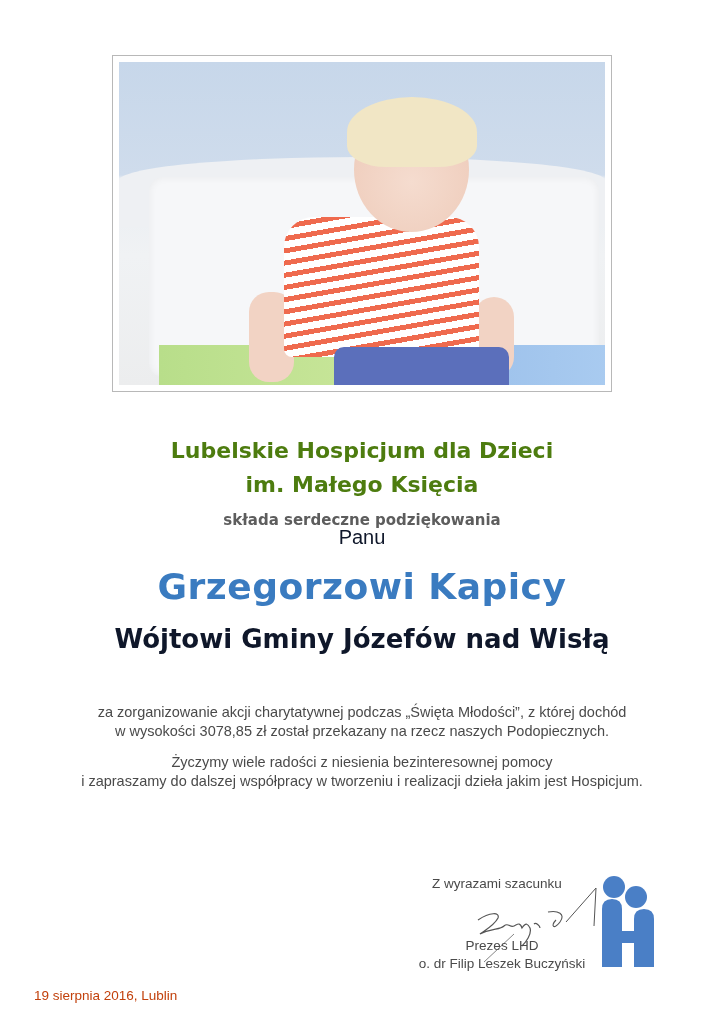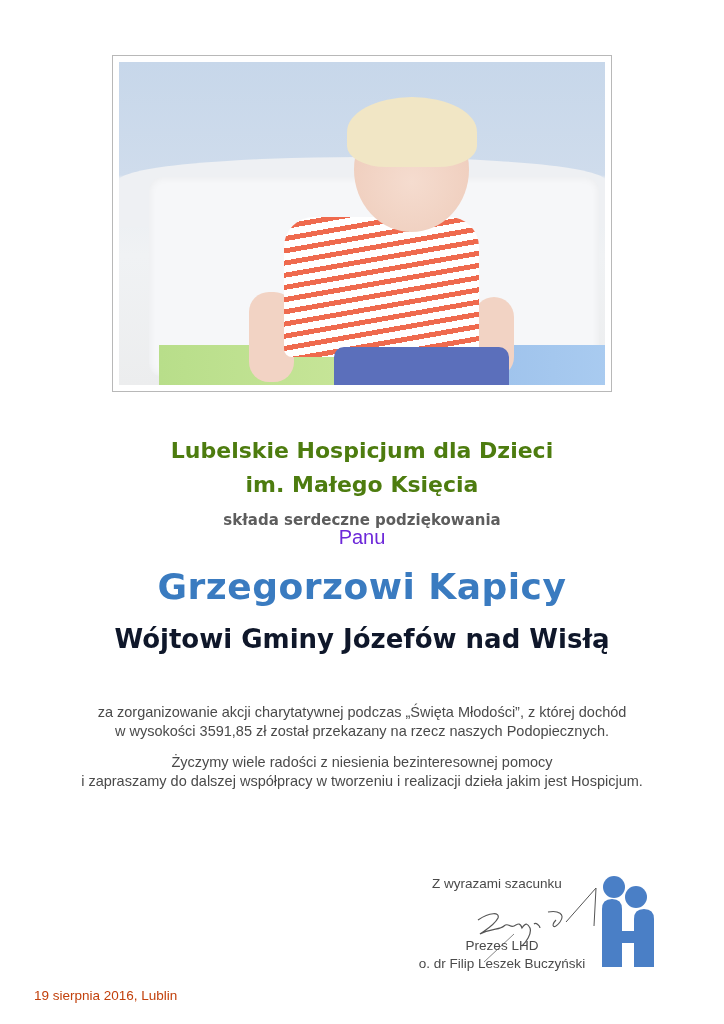--- a/index.html
+++ b/index.html
@@ -13,21 +13,21 @@
   .head { position:absolute; left:235px; top:45px; width:115px; height:125px; border-radius:50%; background:radial-gradient(circle at 50% 60%, #f5dccf 0%, #f0d0c0 60%, #e6c1ae 100%); }
   .hair { position:absolute; left:228px; top:35px; width:130px; height:70px; border-radius:50% 50% 30% 30%; background:#f1e6c5; }
   .shirt { position:absolute; left:165px; top:155px; width:195px; height:140px; border-radius:30px 30px 8px 8px;
     background:repeating-linear-gradient(170deg,#ffffff 0 7px,#ef6a4e 7px 12px); }
   .pants { position:absolute; left:215px; top:285px; width:175px; height:60px; background:#5b6fbb; border-radius:10px 10px 0 0; }
   .arm-l { position:absolute; left:130px; top:230px; width:45px; height:90px; border-radius:20px; background:#f2d3c4; }
   .arm-r { position:absolute; left:355px; top:235px; width:40px; height:80px; border-radius:20px; background:#f2d3c4; }
   .text-block { position:absolute; left:0; width:724px; text-align:center; }
   .org { top:398px; font-family:"DejaVu Sans", sans-serif; font-weight:bold; font-size:22px; color:#4d7c0f; line-height:34px;margin-top:36px; }
   .thanks { top:511px; font-family:"DejaVu Sans", sans-serif; font-weight:bold; font-size:15px; color:#5d5d5d; }
-  .panu { top:526px; font-size:20px; color:#6d28d9; }
+  .panu { top:526px; font-size:20px; color:#0f172a; }
   .name { top:566px; font-family:"DejaVu Sans", sans-serif; font-weight:bold; font-size:36px; color:#3a7bc0; letter-spacing:0.5px; }
   .title { top:624px; font-family:"DejaVu Sans", sans-serif; font-weight:bold; font-size:26px; color:#0f172a; }
   .para { font-size:14.5px; color:#4a4a4a; line-height:19px; }
   .p1 { top:703px; }
   .p2 { top:753px; }
   .closing { position:absolute; left:432px; top:876px; font-size:13.5px; color:#4a4a4a; }
   .signer { position:absolute; left:412px; top:937px; width:180px; text-align:center; font-size:13.5px; color:#4a4a4a; line-height:18px; }
   .date { position:absolute; left:34px; top:988px; font-size:13.5px; color:#c2410c; }
   .signature { position:absolute; left:470px; top:882px; width:140px; height:90px; }
   .logo { position:absolute; left:600px; top:875px; width:56px; height:92px; }
@@ -54,21 +54,21 @@
   <div>im. Małego Księcia</div>
 </div>
 
 <div class="text-block thanks">składa serdeczne podziękowania</div>
 <div class="text-block panu">Panu</div>
 <div class="text-block name">Grzegorzowi Kapicy</div>
 <div class="text-block title">Wójtowi Gminy Józefów nad Wisłą</div>
 
 <div class="text-block para p1">
   <div>za zorganizowanie akcji charytatywnej podczas „Święta Młodości”, z której dochód</div>
-  <div>w wysokości 3591,85 zł został przekazany na rzecz naszych Podopiecznych.</div>
+  <div>w wysokości 3078,85 zł został przekazany na rzecz naszych Podopiecznych.</div>
 </div>
 
 <div class="text-block para p2">
   <div>Życzymy wiele radości z niesienia bezinteresownej pomocy</div>
   <div>i zapraszamy do dalszej współpracy w tworzeniu i realizacji dzieła jakim jest Hospicjum.</div>
 </div>
 
 <div class="closing">Z wyrazami szacunku</div>
 
 <svg class="signature" viewBox="0 0 140 90">

